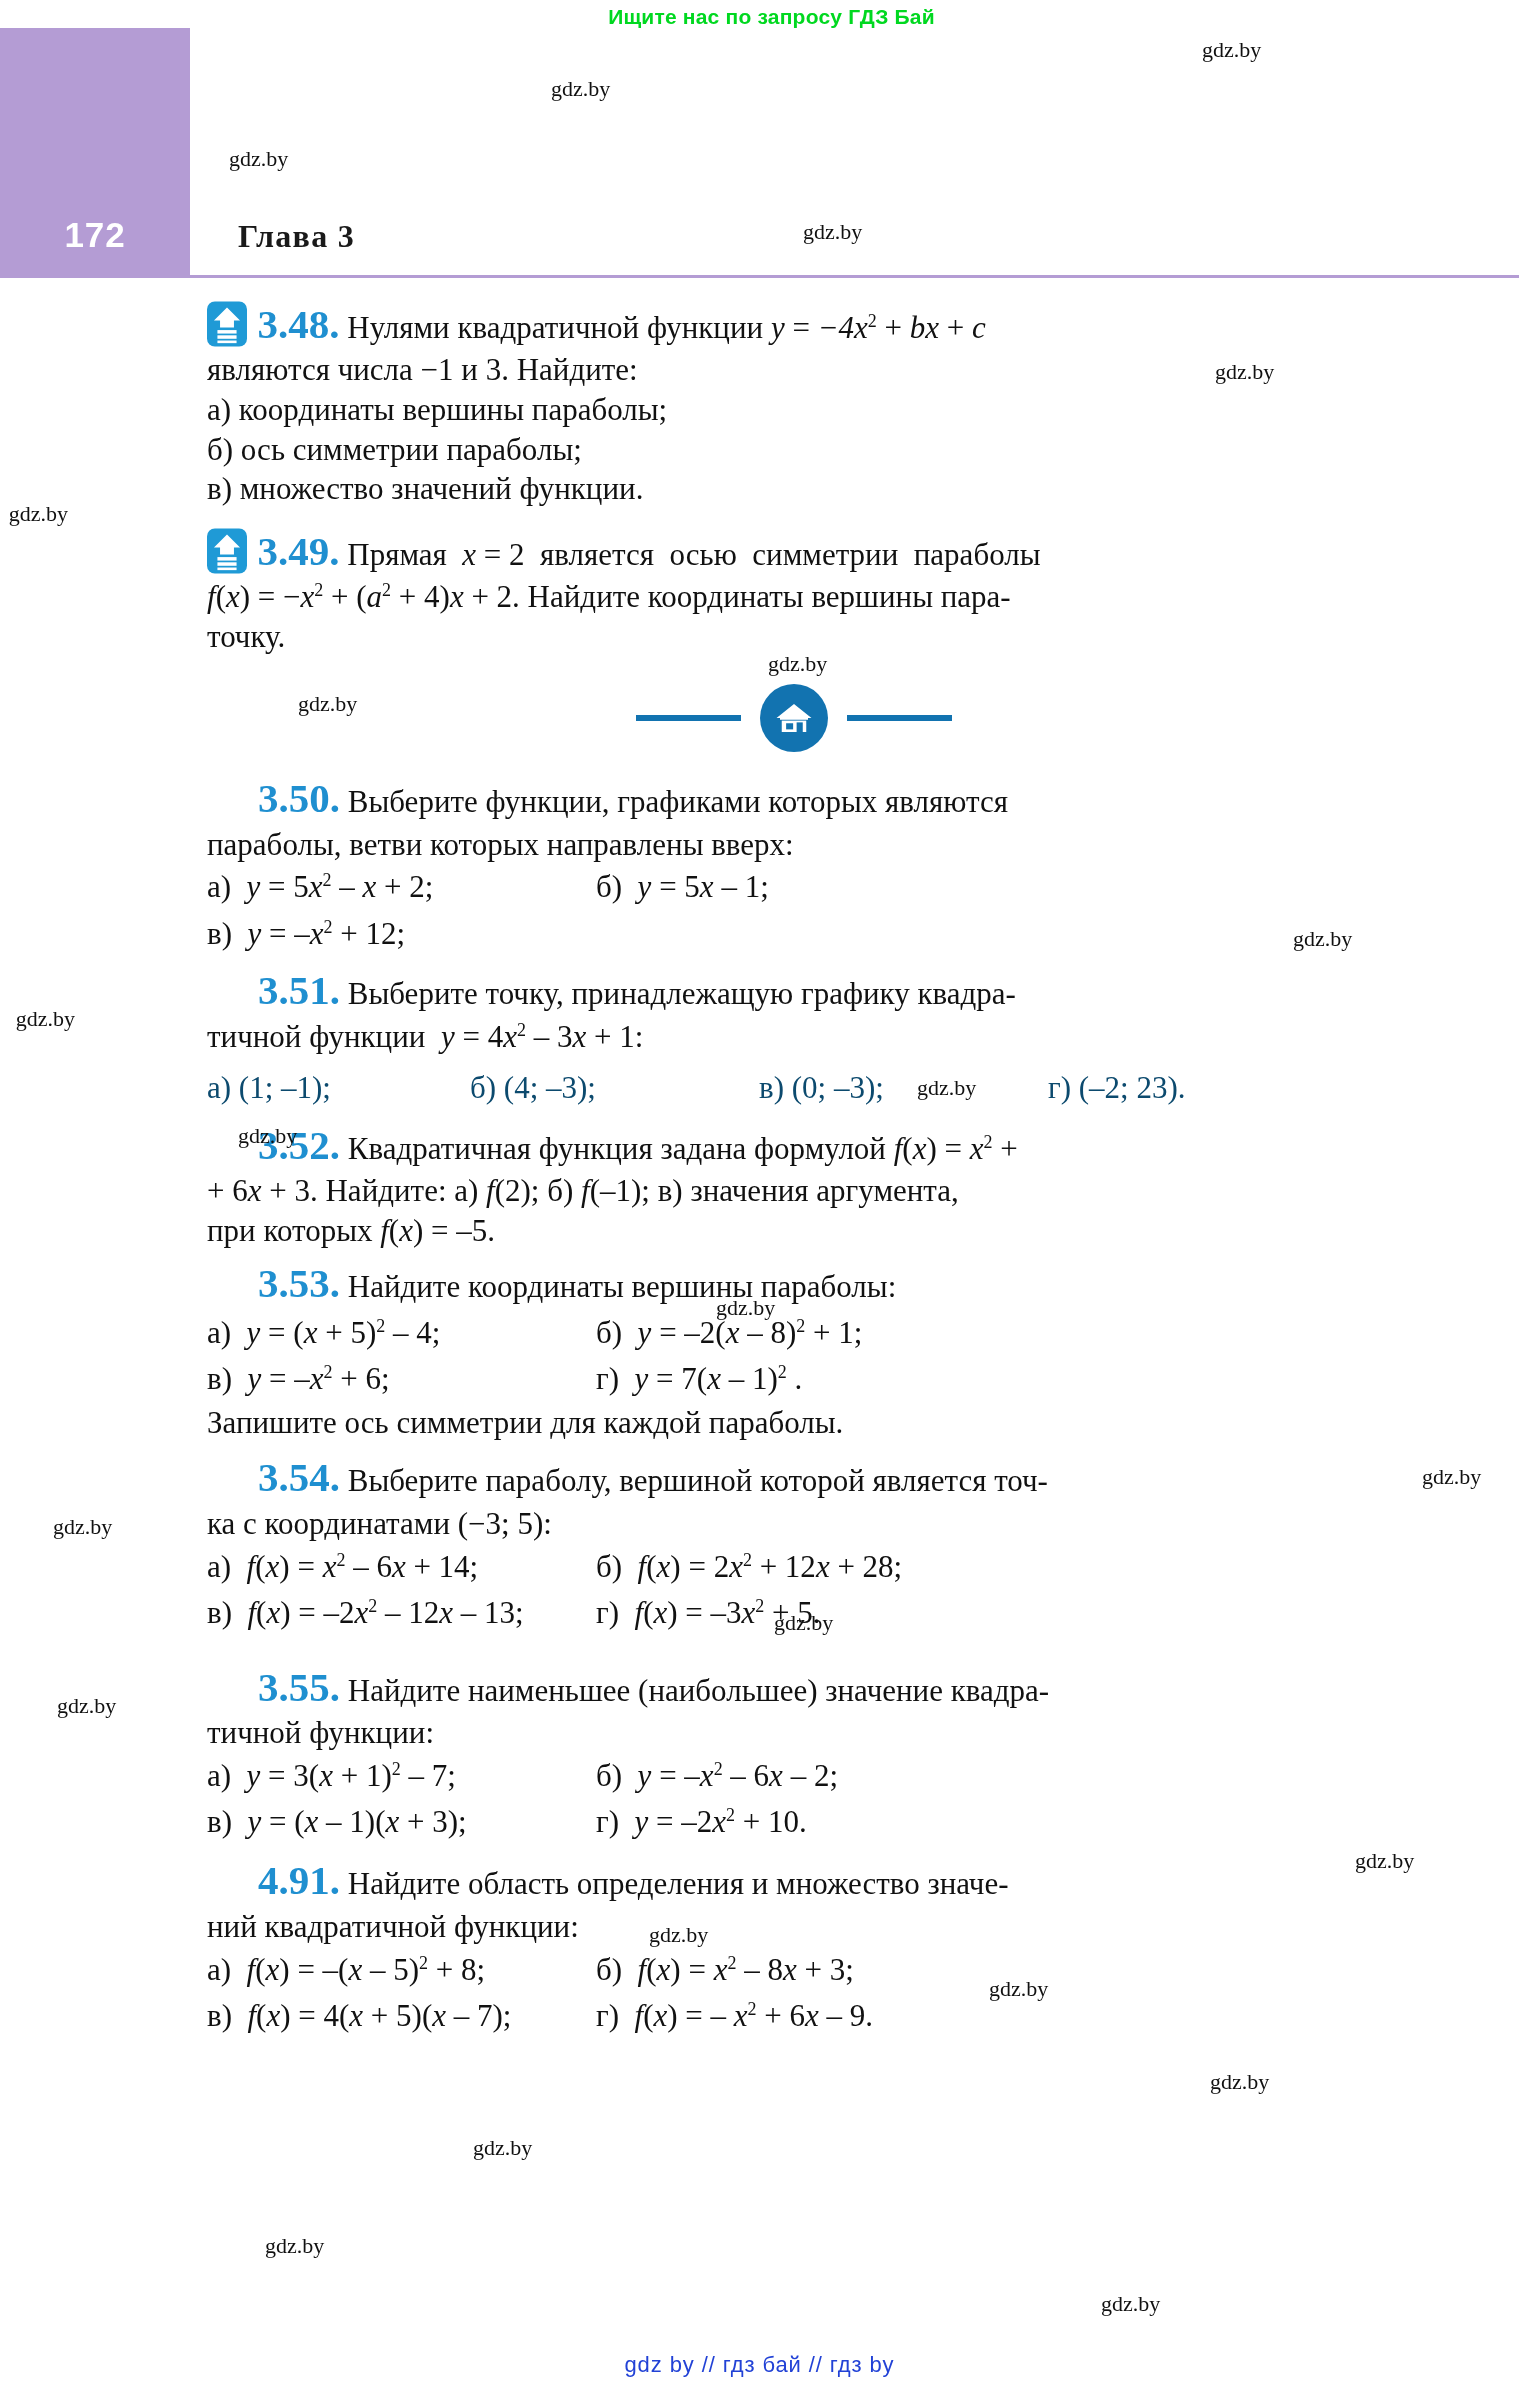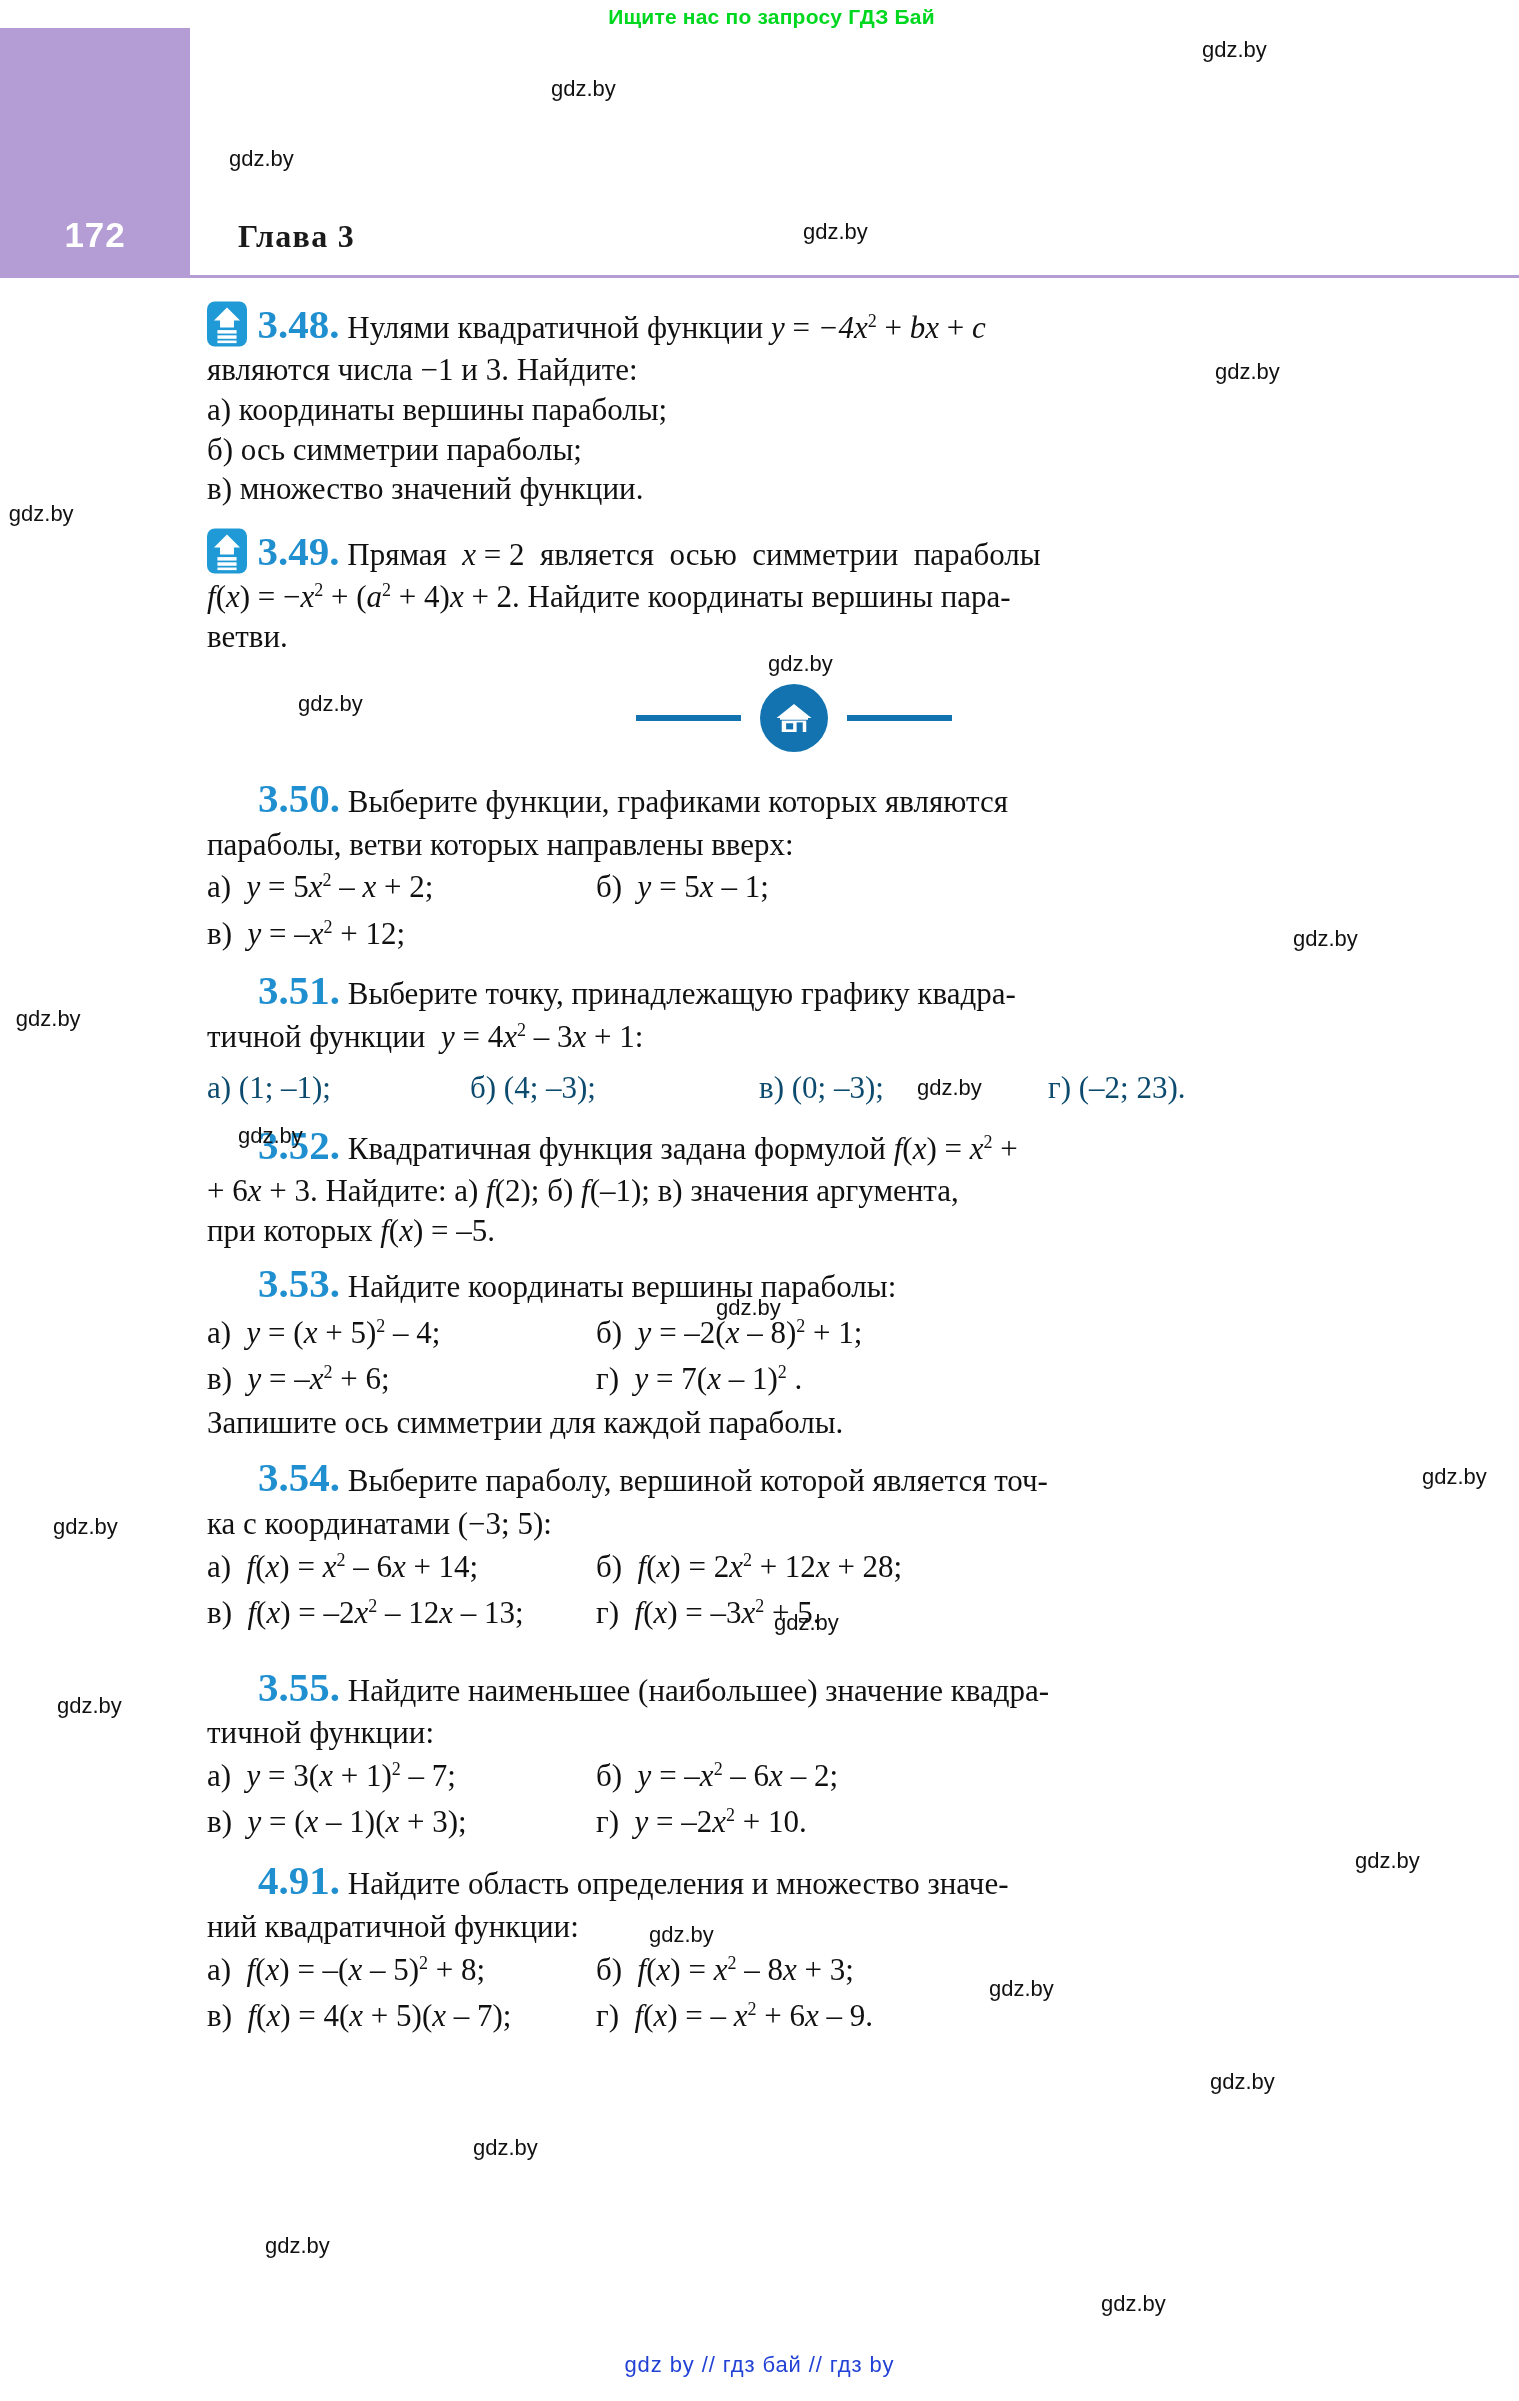--- a/index.html
+++ b/index.html
@@ -158,21 +158,21 @@
     background: #1273b0;
     margin: 0 19px;
     display: flex;
     align-items: center;
     justify-content: center;
   }
 
   
   .wm {
     position: absolute;
-    font-family: Liberation Sans, sans-serif;
+    font-family: Liberation Serif, serif;
     font-size: 22px;
     color: #111111;
     white-space: nowrap;
     pointer-events: none;
   }
 
   
   .footer {
     position: absolute;
     left: 0;
@@ -229,21 +229,21 @@
           <rect x="12" y="33" width="22" height="4" fill="#ffffff"></rect>
           <rect x="12" y="39" width="22" height="4" fill="#ffffff"></rect>
           <rect x="12" y="45" width="22" height="3" fill="#ffffff"></rect>
         </svg>
       </span><span class="ex-num">3.49.</span>
       <span>Прямая&nbsp; <span class="m">x</span> = 2 &nbsp;является&nbsp; осью&nbsp; симметрии&nbsp; параболы</span>
     </p>
     <p class="ex-para nojust">
       <span class="m">f</span>(<span class="m">x</span>) = −<span class="m">x</span><sup class="sqr">2</sup> + (<span class="m">a</span><sup class="sqr">2</sup> + 4)<span class="m">x</span> + 2. Найдите координаты вершины пара-
     </p>
-    <p class="ex-para nojust">ветви.</p>
+    <p class="ex-para nojust">точку.</p>
   </div>
 
   <div class="divider">
     <div class="div-line"></div>
     <div class="house-badge">
       <svg viewBox="0 0 48 48" width="42" height="42">
         <polygon points="24,8 44,24 40,24 40,26 8,26 8,24 4,24" fill="#ffffff"></polygon>
         <rect x="10" y="27" width="28" height="13" fill="#ffffff"></rect>
         <rect x="15" y="30" width="8" height="7" fill="#1273b0"></rect>
         <rect x="27" y="29" width="7" height="11" fill="#1273b0"></rect>

